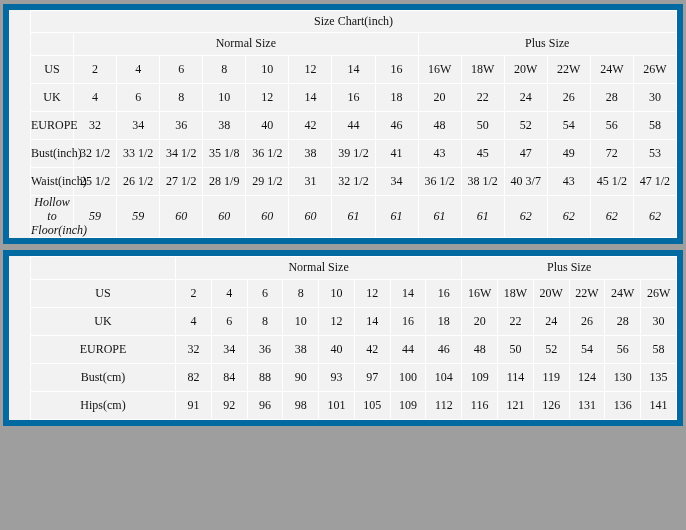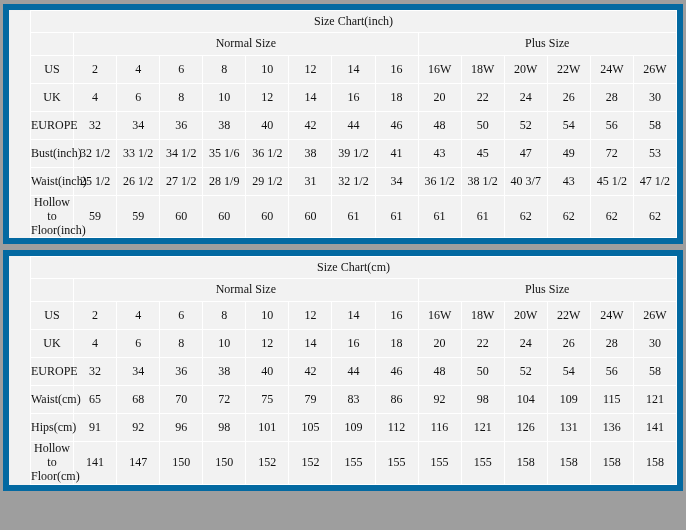--- a/index.html
+++ b/index.html
@@ -54,20 +54,21 @@
   }
   .rowlabel-cell {
     font-size: 13px;
     text-align: center;
   }
   .data-row td {
     height: 27px;
   }
   .hollow-row td {
     height: 31px;
+    font-style: italic;
   }
   .small-num {
     font-size: 11px;
   }
   .label-col {
     width: 144px;
   }
 </style>
 </head>
 <body>
@@ -133,21 +134,21 @@
             <td>52</td>
             <td>54</td>
             <td>56</td>
             <td>58</td>
           </tr>
           <tr class="data-row">
             <td class="rowlabel-cell label-col">Bust(inch)</td>
             <td class="small-num">32 1/2</td>
             <td class="small-num">33 1/2</td>
             <td class="small-num">34 1/2</td>
-            <td class="small-num">35 1/6</td>
+            <td class="small-num">35 1/8</td>
             <td class="small-num">36 1/2</td>
             <td>38</td>
             <td class="small-num">39 1/2</td>
             <td>41</td>
             <td>43</td>
             <td>45</td>
             <td>47</td>
             <td>49</td>
             <td>72</td>
             <td>53</td>
@@ -186,23 +187,20 @@
             <td>62</td>
             <td>62</td>
           </tr>
         </tbody>
     </table>
   </div>
   <div class="chart-block">
     <table class="size-table">
       <tbody>
           <tr>
-            <td class="title-cell" colspan="15">Size Chart(cm)</td>
-          </tr>
-          <tr>
             <td class="group-cell label-col"></td>
             <td class="group-cell" colspan="8">Normal Size</td>
             <td class="group-cell" colspan="6">Plus Size</td>
           </tr>
           <tr class="data-row">
             <td class="rowlabel-cell label-col">US</td>
             <td>2</td>
             <td>4</td>
             <td>6</td>
             <td>8</td>
@@ -245,66 +243,49 @@
             <td>44</td>
             <td>46</td>
             <td>48</td>
             <td>50</td>
             <td>52</td>
             <td>54</td>
             <td>56</td>
             <td>58</td>
           </tr>
           <tr class="data-row">
-            <td class="rowlabel-cell label-col">Waist(cm)</td>
-            <td>65</td>
-            <td>68</td>
-            <td>70</td>
-            <td>72</td>
-            <td>75</td>
-            <td>79</td>
-            <td>83</td>
-            <td>86</td>
-            <td>92</td>
-            <td>98</td>
+            <td class="rowlabel-cell label-col">Bust(cm)</td>
+            <td>82</td>
+            <td>84</td>
+            <td>88</td>
+            <td>90</td>
+            <td>93</td>
+            <td>97</td>
+            <td>100</td>
             <td>104</td>
             <td>109</td>
-            <td>115</td>
-            <td>121</td>
+            <td>114</td>
+            <td>119</td>
+            <td>124</td>
+            <td>130</td>
+            <td>135</td>
           </tr>
           <tr class="data-row">
             <td class="rowlabel-cell label-col">Hips(cm)</td>
             <td>91</td>
             <td>92</td>
             <td>96</td>
             <td>98</td>
             <td>101</td>
             <td>105</td>
             <td>109</td>
             <td>112</td>
             <td>116</td>
             <td>121</td>
             <td>126</td>
             <td>131</td>
             <td>136</td>
             <td>141</td>
           </tr>
-          <tr class="data-row hollow-row">
-            <td class="rowlabel-cell label-col">Hollow to Floor(cm)</td>
-            <td>141</td>
-            <td>147</td>
-            <td>150</td>
-            <td>150</td>
-            <td>152</td>
-            <td>152</td>
-            <td>155</td>
-            <td>155</td>
-            <td>155</td>
-            <td>155</td>
-            <td>158</td>
-            <td>158</td>
-            <td>158</td>
-            <td>158</td>
-          </tr>
         </tbody>
     </table>
   </div>
 </div>
 
 </body></html>

